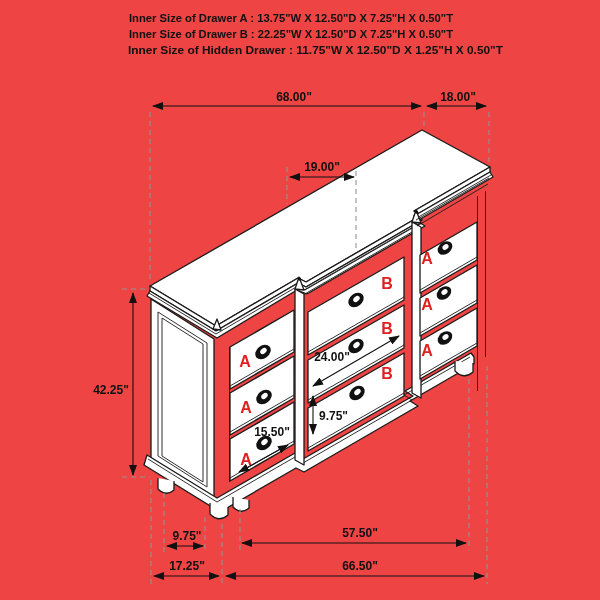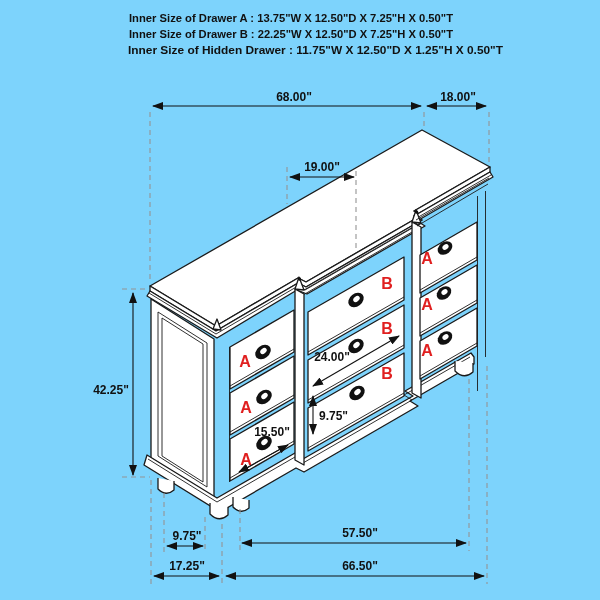--- a/index.html
+++ b/index.html
@@ -1,16 +1,16 @@
 <!DOCTYPE html>
 <html><head>
 <meta charset="utf-8">
 <style>
   html,body{margin:0;padding:0;background:#fff;}
-  .canvas{position:relative;width:600px;height:600px;background:#7dd3fc;overflow:hidden;
+  .canvas{position:relative;width:600px;height:600px;background:#ef4444;overflow:hidden;
           font-family:"Liberation Sans",sans-serif;}
   svg{display:block;}
   text{font-family:"Liberation Sans",sans-serif;fill:#111;}
   .hdr{font-size:11.5px;font-weight:bold;}
   .dim{font-size:12px;font-weight:bold;}
   .red{font-size:16px;font-weight:bold;fill:#e01f1f;}
   .fw{stroke:#1a1a1a;fill:#ffffff;stroke-width:1.3;stroke-linejoin:round;}
   .thin{stroke:#1a1a1a;fill:none;stroke-width:0.9;}
   .dimln{stroke:#111;fill:none;stroke-width:1.1;}
   .ext{stroke:#949494;fill:none;stroke-width:1.1;stroke-dasharray:5 4;}

